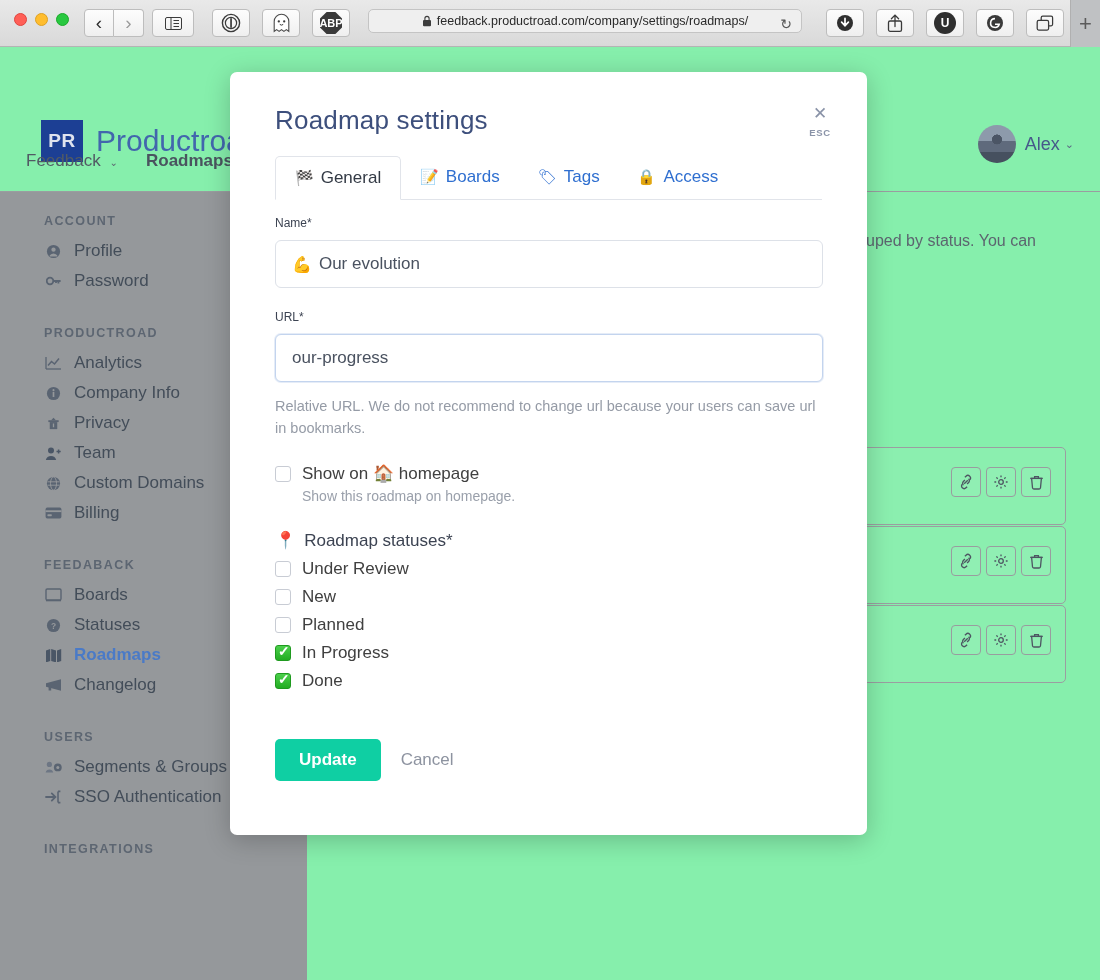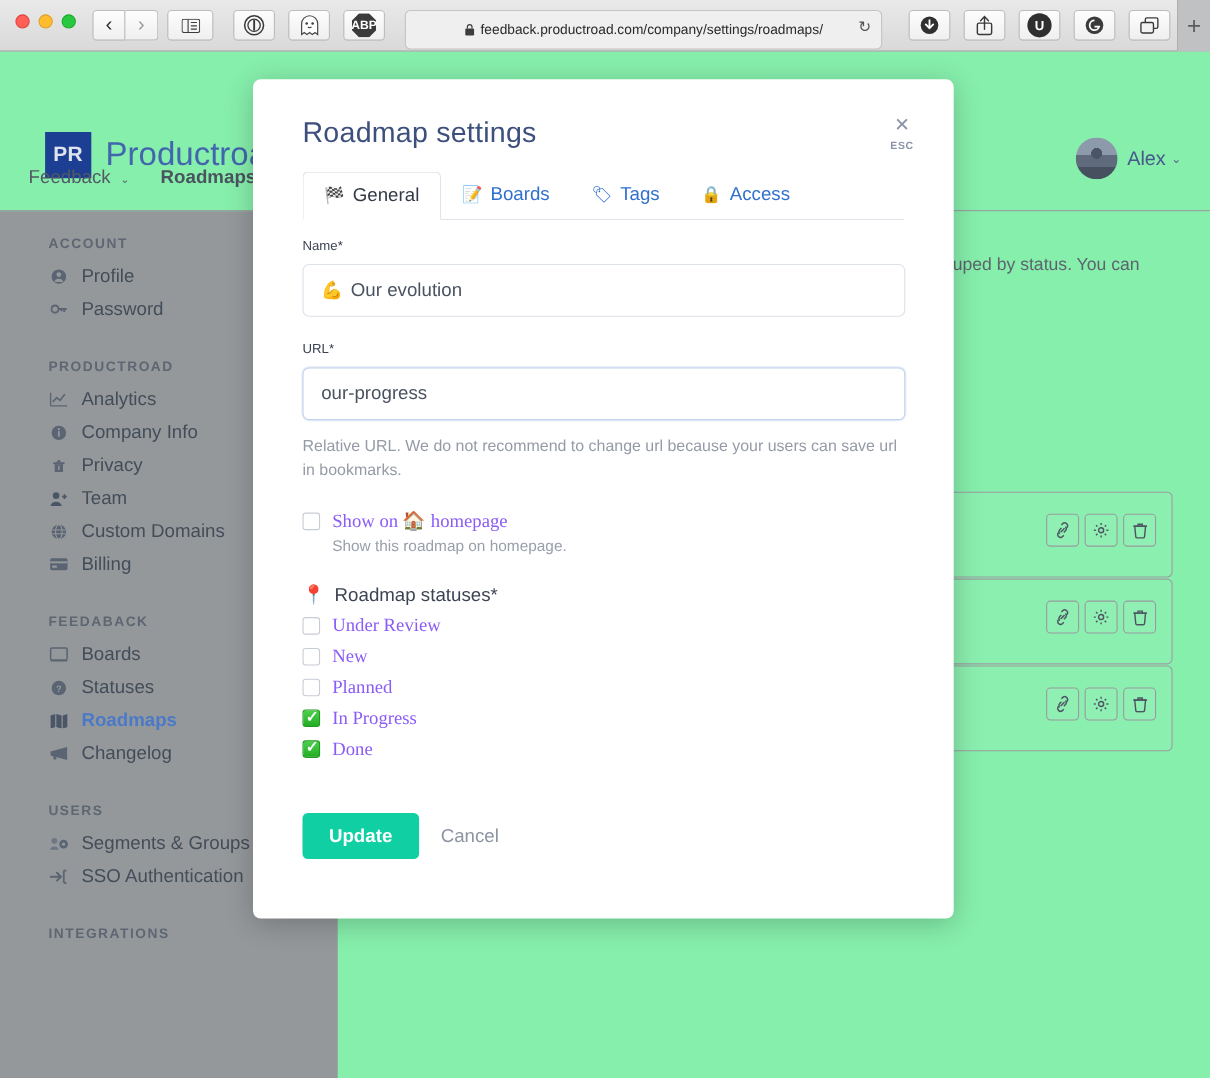--- a/index.html
+++ b/index.html
@@ -33,21 +33,21 @@
   #nav-group{ position:absolute; top:9px; left:84px; display:flex; }
   #nav-group .cbtn{ width:30px; border-radius:0; }
   #nav-group .cbtn:first-child{ border-radius:4px 0 0 4px; }
   #nav-group .cbtn:last-child{ border-radius:0 4px 4px 0; border-left:none; }
   #sidebar-toggle{ position:absolute; top:9px; left:152px; width:42px; }
   #ext-1{ position:absolute; top:9px; left:212px; width:38px;}
   #ext-2{ position:absolute; top:9px; left:262px; width:38px;}
   #ext-3{ position:absolute; top:9px; left:312px; width:38px;}
 
   #url-bar{
-    position:absolute; top:9px; left:368px; width:434px; height:36px;
+    position:absolute; top:9px; left:368px; width:434px; height:24px;
     background:#efefef; border:1px solid #c4c4c4; border-radius:5px;
     display:flex; align-items:center; justify-content:center;
     font-size:12.5px; color:#2a2a2a;
   }
   #url-bar .lock{ margin-right:5px; font-size:11px; color:#3c3c3c;}
   #reload-icon{ position:absolute; right:9px; top:6px; color:#555; font-size:14px; }
 
   #ext-4{ position:absolute; top:9px; left:826px; width:38px;}
   #ext-5{ position:absolute; top:9px; left:876px; width:38px;}
   #ext-6{ position:absolute; top:9px; left:926px; width:38px;}
@@ -197,21 +197,21 @@
     margin-top:3px; flex:none;
   }
   .cbox.checked{
     background:linear-gradient(#4cd04c,#23ad23); border:1px solid #1f9a1f;
     position:relative;
   }
   .cbox.checked:after{
     content:"✓"; position:absolute; left:2px; top:-3px;
     color:#fff; font-size:14px; font-weight:bold;
   }
-  .cb-label{ font-size:17px; color:#8b5cf6;font-family:Liberation Serif, serif; }
+  .cb-label{ font-size:17px; color:#404040; }
   .cb-sub{ font-size:14px; color:#9aa0ab; margin-left:27px; margin-top:4px;}
 
   .sec-label{ font-size:17px; color:#3c4352; display:flex; align-items:center; gap:8px;}
   .st-row{ display:flex; align-items:center; gap:11px; margin-top:8px;}
   .st-row .cb-label{ font-size:17px; }
 
   #btn-row{ position:absolute; left:45px; top:667px; display:flex; align-items:center; gap:20px;}
   #update-btn{
     height:42px; padding:0 24px; border:none; border-radius:5px;
     background:#0fcfa3; color:#fff; font-size:17px; font-weight:bold;

